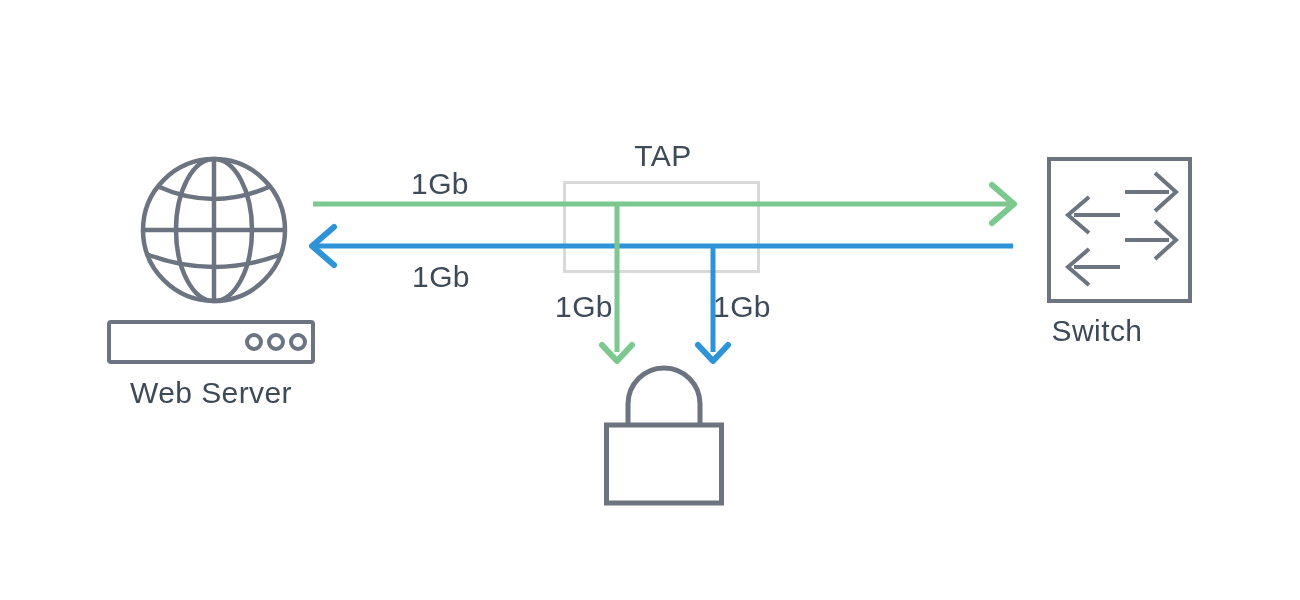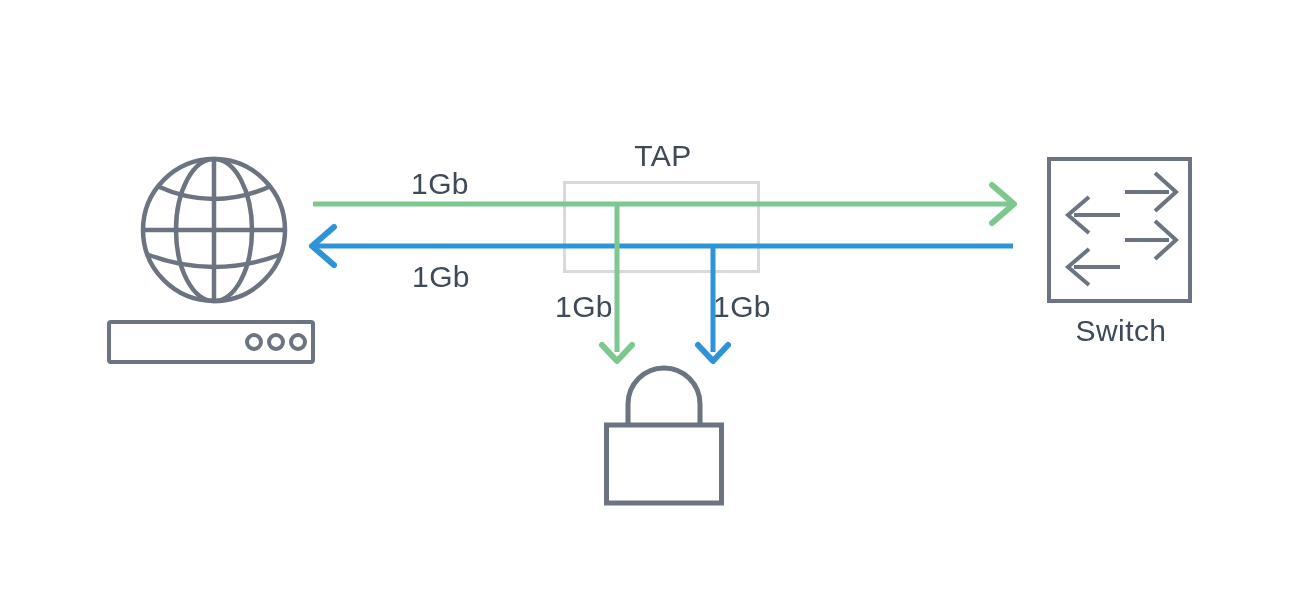--- a/index.html
+++ b/index.html
@@ -56,20 +56,21 @@
     <path class="stroke-gray" d="M 12 104 Q 80 130 148 104" stroke-width="4.5"></path>
   </svg>
 
   <svg class="abs" style="left:106px; top:319px;" width="210" height="46" viewBox="0 0 210 46">
     <rect class="stroke-gray" x="3" y="3" width="204" height="40" rx="2" stroke-width="4"></rect>
     <circle class="stroke-gray" cx="148" cy="23" r="7" stroke-width="4"></circle>
     <circle class="stroke-gray" cx="170" cy="23" r="7" stroke-width="4"></circle>
     <circle class="stroke-gray" cx="192" cy="23" r="7" stroke-width="4"></circle>
   </svg>
 
+  <div class="label" style="left:211px; top:376px;">Web Server</div>
 
   <div class="tap-box"></div>
   <div class="label" style="left:663px; top:139px;">TAP</div>
 
   <svg class="abs" style="left:1045px; top:155px;" width="150" height="150" viewBox="0 0 150 150">
     <rect class="stroke-gray" x="4" y="4" width="141" height="142" stroke-width="4"></rect>
     <g>
       <path class="stroke-gray" d="M 80 37 H 124" stroke-width="4"></path>
       <path class="stroke-gray" d="M 110 18 L 131 37 L 110 56" stroke-width="4"></path>
     </g>
@@ -80,21 +81,21 @@
     <g>
       <path class="stroke-gray" d="M 80 85 H 124" stroke-width="4"></path>
       <path class="stroke-gray" d="M 110 66 L 131 85 L 110 104" stroke-width="4"></path>
     </g>
     <g>
       <path class="stroke-gray" d="M 75 112 H 29" stroke-width="4"></path>
       <path class="stroke-gray" d="M 44 94 L 23 112 L 44 130" stroke-width="4"></path>
     </g>
   </svg>
 
-  <div class="label" style="left:1121px; top:314px;">Switch</div>
+  <div class="label" style="left:1097px; top:314px;">Switch</div>
 
   <svg class="abs" style="left:598px; top:360px;" width="132" height="150" viewBox="0 0 132 150">
     <path class="stroke-gray" d="M 30 72 L 30 44 A 36 36 0 0 1 102 44 L 102 72" stroke-width="5"></path>
     <rect class="lock-body" x="8.5" y="65" width="115" height="78" stroke-width="5"></rect>
   </svg>
 
 
   <svg class="links-overlay" width="1300" height="600" viewBox="0 0 1300 600">
     <g>
       <path class="stroke-green" d="M 313 204 H 1010" stroke-width="5"></path>

